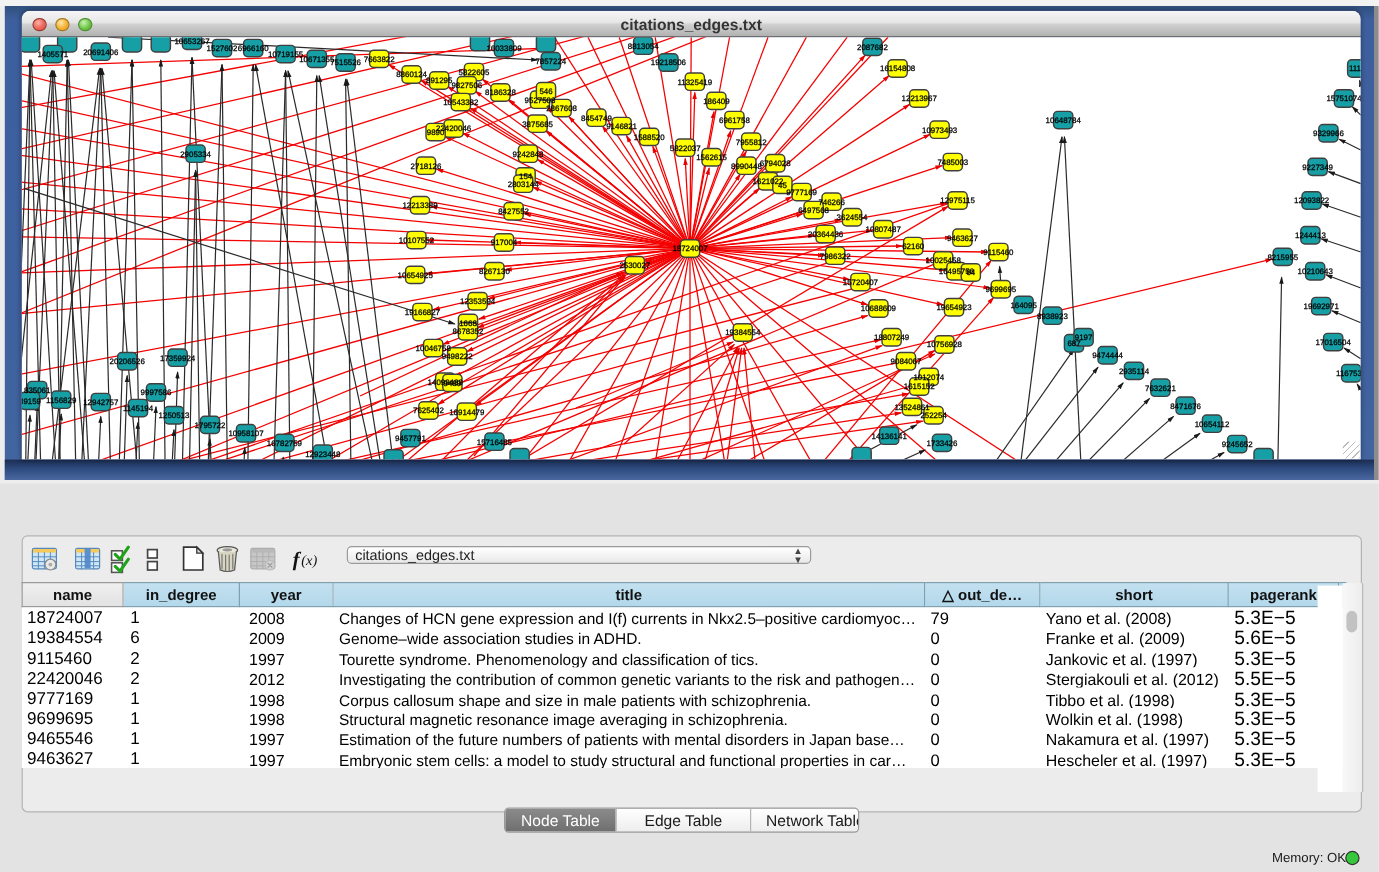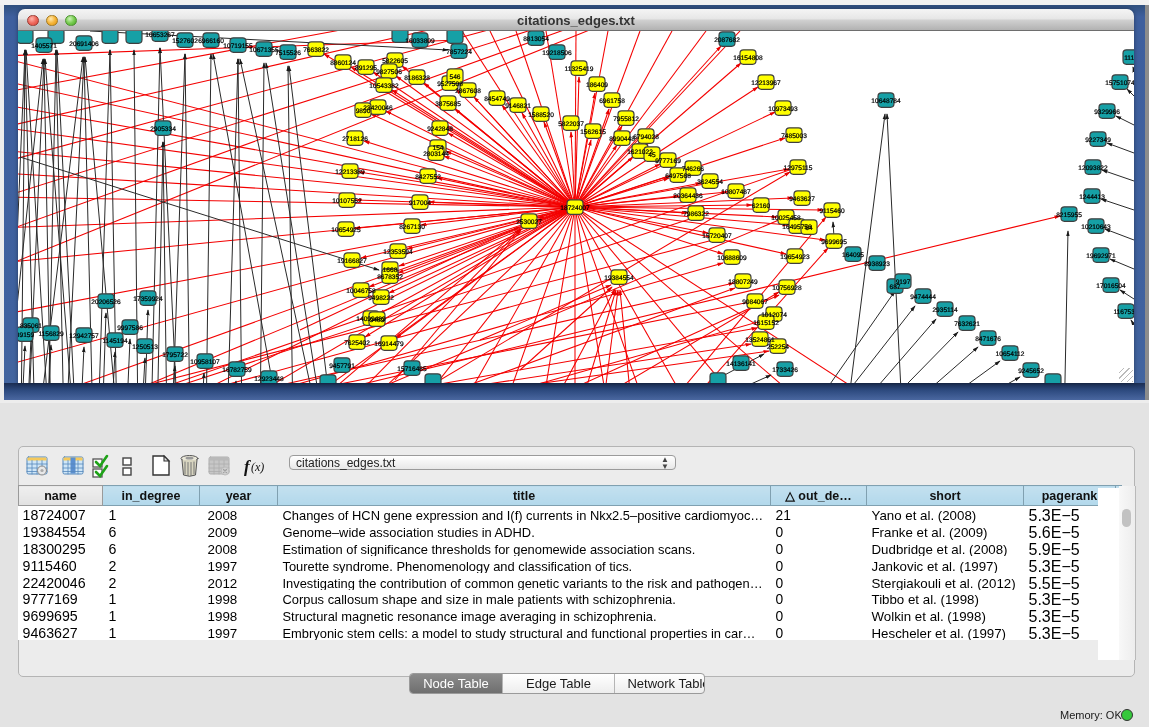--- a/index.html
+++ b/index.html
@@ -32,21 +32,21 @@
 table.grid{position:absolute;left:18px;top:82px;border-collapse:collapse;table-layout:fixed;width:1080px;font-size:13.8px;background:#fff}
 table.grid th{background:linear-gradient(180deg,#c3e0ef,#b2d8eb);border:1px solid #80a0b0;font-weight:bold;font-size:12.5px;color:#111;height:20px;padding:0;overflow:hidden;white-space:nowrap}
 table.grid th.h1{background:linear-gradient(180deg,#efefef,#e2e2e2);border-color:#9a9a9a}
 table.grid th.h8{border-left:1px solid #80a0b0;border-right:none}
 table.grid td{height:13.0px;line-height:13.4px;padding:3.4px 2px 0 5px;color:#000;overflow:hidden;white-space:nowrap}
 table.grid td.c1{padding-left:4px;font-size:14.2px}table.grid td.c2{padding-left:6px;font-size:14.2px}table.grid td.c3{padding-left:8px;font-size:13.4px}table.grid td.c4{font-size:12.9px}table.grid td.c6{font-size:13.3px}table.grid td.c7{font-size:16px}
 th.h1{width:84px}th.h2{width:97px}th.h3{width:78px}th.h4{width:493px}th.h5{width:96px}th.h6{width:157px}th.h7{width:92px}th.h8{width:6px}
 .vscroll{position:absolute;left:1119px;top:83px;width:17px;height:174px;background:linear-gradient(90deg,#f8f8f8,#ededed);border-right:1px solid #b9b9b9}
 .vthumb{position:absolute;left:1122px;top:106px;width:9px;height:18px;background:#c2c2c2;border-radius:4.5px}
 
-.tabs{position:absolute;left:409px;top:270px;width:296px;height:21px;border:1px solid #9a9a9a;border-radius:4px;background:linear-gradient(180deg,#ffffff,#ededed);display:flex;overflow:hidden}
+.tabs{position:absolute;left:420px;top:270px;width:296px;height:21px;border:1px solid #9a9a9a;border-radius:4px;background:linear-gradient(180deg,#ffffff,#ededed);display:flex;overflow:hidden}
 .tabs .seg{flex:0 0 auto;text-align:center;font-size:13px;color:#1a1a1a;line-height:19px;border-right:1px solid #b5b5b5}
 .tabs .sel{background:linear-gradient(180deg,#8b8b8b,#6f6f6f);color:#fff}
 .statust{position:absolute;top:306px;left:1060px;font-size:11px;color:#1a1a1a}
 .gdot{position:absolute;left:1121px;top:306px;width:12px;height:12px;border-radius:50%;background:#35c83b;border:1.5px solid #333}
 </style></head>
 <body>
 <div class="stage">
   <div class="topstrip"></div>
     <div class="leftstrip"></div>
   <div class="blue">
@@ -619,46 +619,36 @@
             <th class="h5">△ out_de…</th>
             <th class="h6">short</th>
             <th class="h7">pagerank</th>
             <th class="h8"></th>
           </tr>
 <tr>
             <td class="c1">18724007</td>
             <td class="c2">1</td>
             <td class="c3">2008</td>
             <td class="c4">Changes of HCN gene expression and I(f) currents in Nkx2.5–positive cardiomyoc…</td>
-            <td class="c5">21</td>
+            <td class="c5">79</td>
             <td class="c6">Yano et al. (2008)</td>
             <td class="c7">5.3E−5</td>
             <td></td>
           </tr>
 <tr>
             <td class="c1">19384554</td>
             <td class="c2">6</td>
             <td class="c3">2009</td>
             <td class="c4">Genome–wide association studies in ADHD.</td>
             <td class="c5">0</td>
             <td class="c6">Franke et al. (2009)</td>
             <td class="c7">5.6E−5</td>
             <td></td>
           </tr>
 <tr>
-            <td class="c1">18300295</td>
-            <td class="c2">6</td>
-            <td class="c3">2008</td>
-            <td class="c4">Estimation of significance thresholds for genomewide association scans.</td>
-            <td class="c5">0</td>
-            <td class="c6">Dudbridge et al. (2008)</td>
-            <td class="c7">5.9E−5</td>
-            <td></td>
-          </tr>
-<tr>
             <td class="c1">9115460</td>
             <td class="c2">2</td>
             <td class="c3">1997</td>
             <td class="c4">Tourette syndrome. Phenomenology and classification of tics.</td>
             <td class="c5">0</td>
             <td class="c6">Jankovic et al. (1997)</td>
             <td class="c7">5.3E−5</td>
             <td></td>
           </tr>
 <tr>
@@ -681,20 +671,30 @@
             <td class="c7">5.3E−5</td>
             <td></td>
           </tr>
 <tr>
             <td class="c1">9699695</td>
             <td class="c2">1</td>
             <td class="c3">1998</td>
             <td class="c4">Structural magnetic resonance image averaging in schizophrenia.</td>
             <td class="c5">0</td>
             <td class="c6">Wolkin et al. (1998)</td>
+            <td class="c7">5.3E−5</td>
+            <td></td>
+          </tr>
+<tr>
+            <td class="c1">9465546</td>
+            <td class="c2">1</td>
+            <td class="c3">1997</td>
+            <td class="c4">Estimation of the future numbers of patients with mental disorders in Japan base…</td>
+            <td class="c5">0</td>
+            <td class="c6">Nakamura et al. (1997)</td>
             <td class="c7">5.3E−5</td>
             <td></td>
           </tr>
 <tr>
             <td class="c1">9463627</td>
             <td class="c2">1</td>
             <td class="c3">1997</td>
             <td class="c4">Embryonic stem cells: a model to study structural and functional properties in car…</td>
             <td class="c5">0</td>
             <td class="c6">Hescheler et al. (1997)</td>

